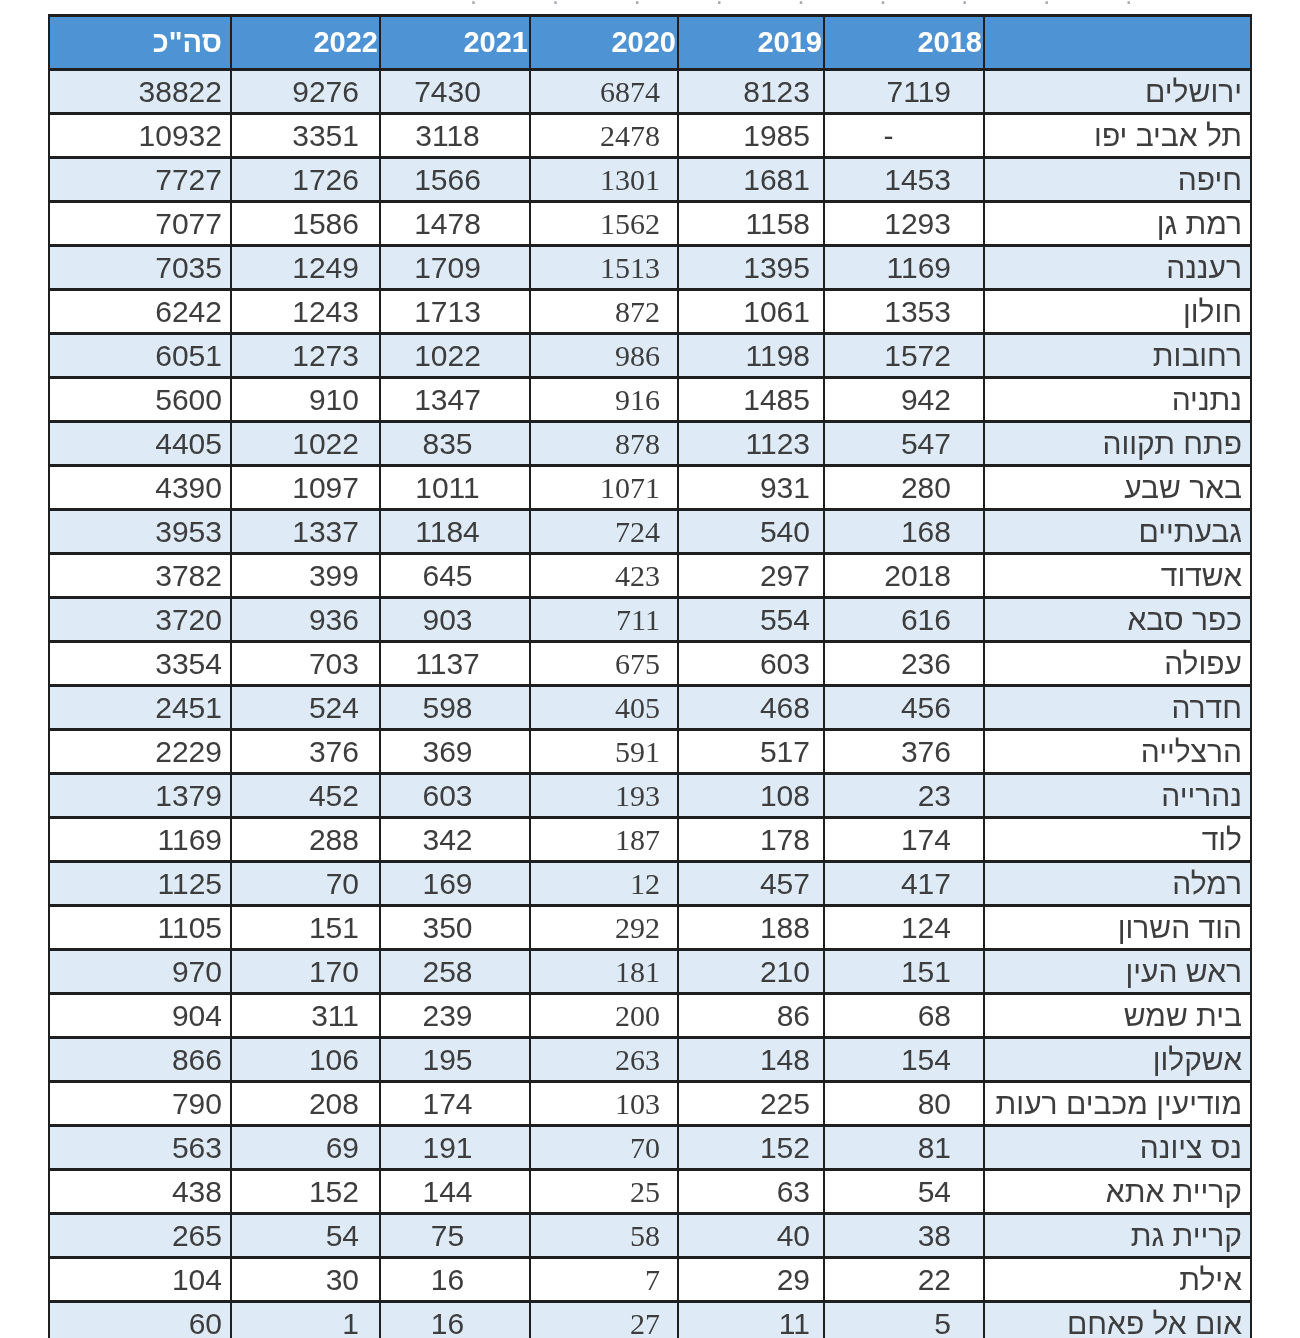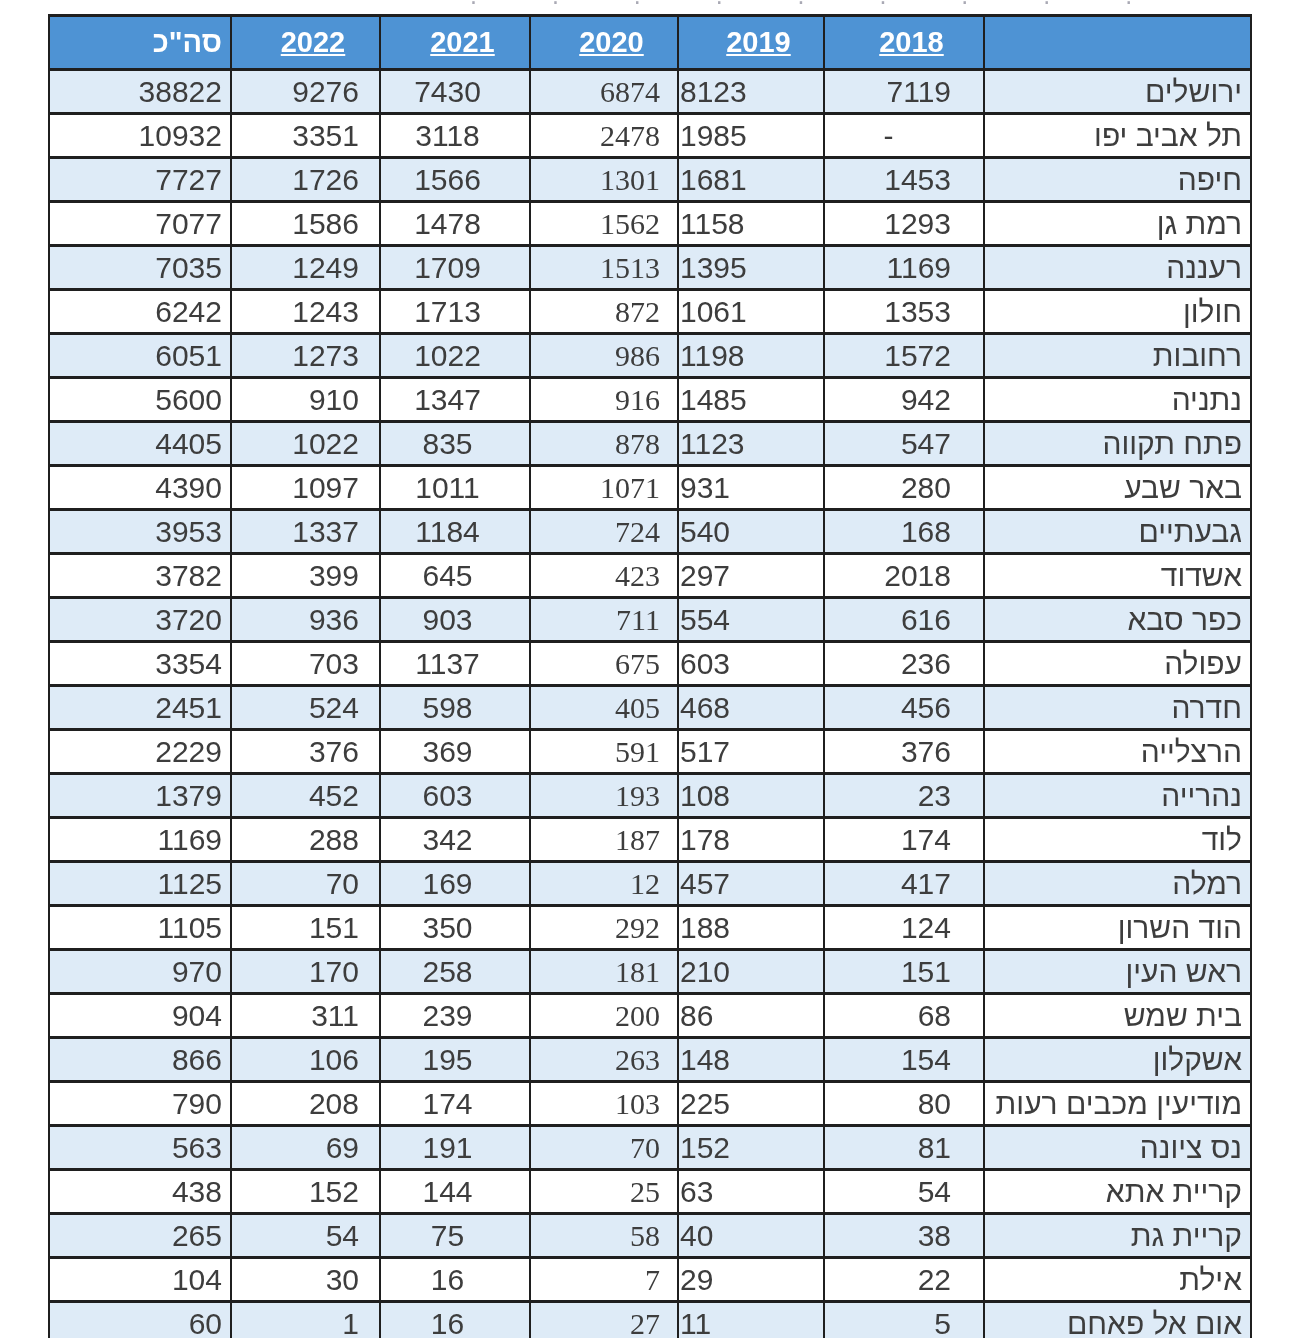--- a/index.html
+++ b/index.html
@@ -36,30 +36,30 @@
     border:2px solid var(--border-color);
     overflow:hidden;white-space:nowrap;
     vertical-align:middle;
   }
   tr{border-top:3px solid var(--border-color);border-bottom:3px solid var(--border-color);}
   thead th{
     background:var(--header-bg);
     color:#ffffff;font-weight:bold;font-size:29px;
     height:49px;
   }
-  thead th.year-h{text-align:center;padding-left:16px;text-decoration:underline;}
+  thead th.year-h{text-align:right;padding-left:16px;}
   thead th.total-h{text-align:right;padding-right:8px;}
   tbody td{
     height:39px;font-size:30px;color:var(--text-color);
   }
   tbody tr:nth-child(odd) td{background:var(--stripe-bg);}
   tbody tr:nth-child(even) td{background:#ffffff;}
   td.city {text-align:right;padding-right:8px;margin-left:35px;}
   td.y2018{text-align:right;padding-right:32px;}
-  td.y2019{text-align:left;padding-right:13px;}
+  td.y2019{text-align:right;padding-right:13px;}
   td.y2020{text-align:right;padding-right:17px;font-family:Liberation Serif, serif;}
   td.y2021{text-align:center;padding-right:16px;}
   td.y2022{text-align:right;padding-right:20px;}
   td.total{text-align:right;padding-right:8px;}
   td.dash{text-align:center;}
 </style>
 </head>
 <body>
 
 <div class="page">

